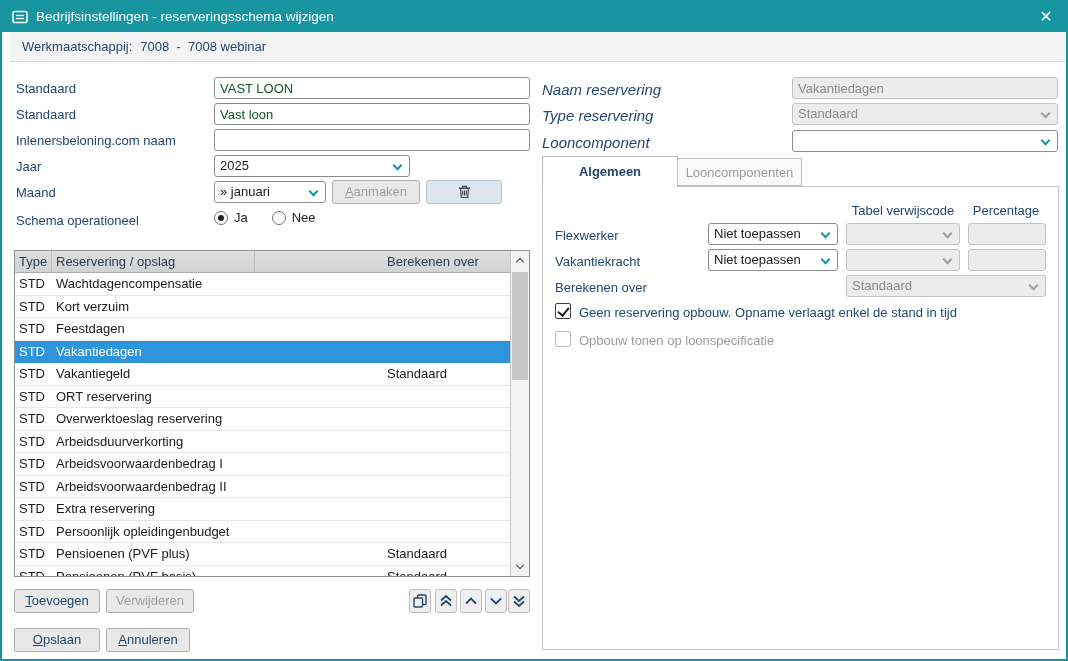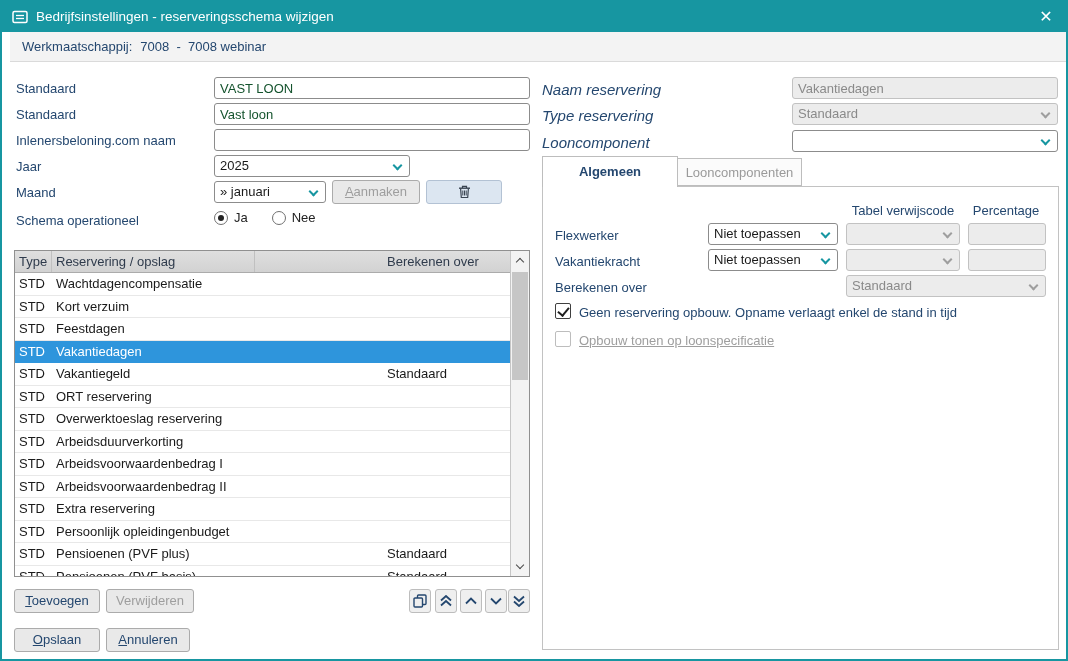--- a/index.html
+++ b/index.html
@@ -77,21 +77,21 @@
   .panel{position:absolute;left:540px;top:184px;width:517px;height:464px;border:1px solid #C2C2C2;background:#fff;z-index:2;}
   .p-lbl{position:absolute;font-size:13px;color:var(--label);white-space:nowrap;}
   .p-hdr{position:absolute;font-size:13px;color:var(--label);text-align:center;white-space:nowrap;}
   .panel .sel,.panel .txt{position:absolute;}
 
   
   .cb{position:absolute;width:16px;height:16px;border:1.5px solid #3F3F3F;border-radius:2px;background:#fff;cursor:pointer;}
   .cb.checked::after{content:"";position:absolute;left:3.5px;top:0.5px;width:5px;height:9px;border-right:2px solid #1f1f1f;border-bottom:2px solid #1f1f1f;transform:rotate(40deg);}
   .cb.disabled{border-color:#BDBDBD;cursor:default;}
   .cb-lbl{position:absolute;font-size:13px;color:var(--label);white-space:nowrap;}
-  .cb-lbl.disabled{color:#9E9E9E;text-decoration:underline;}
+  .cb-lbl.disabled{color:#9E9E9E;}
 </style>
 </head>
 <body>
 
 <div class="window">
 
   <div class="titlebar">
     <svg class="title-icon" width="16" height="16" viewBox="0 0 16 16">
       <rect x="1" y="2.5" width="14" height="11" rx="1.5" fill="none" stroke="#fff" stroke-width="1.5"></rect>
       <line x1="4" y1="6.5" x2="12" y2="6.5" stroke="#fff" stroke-width="1.3"></line>

